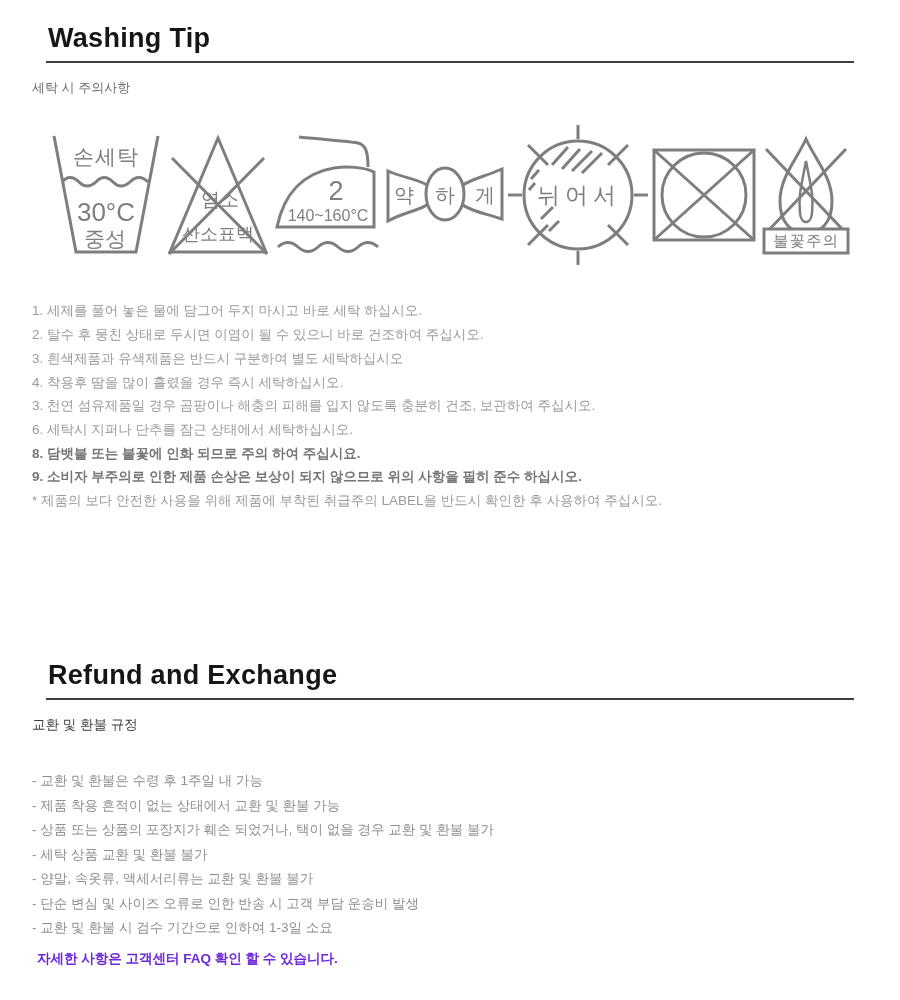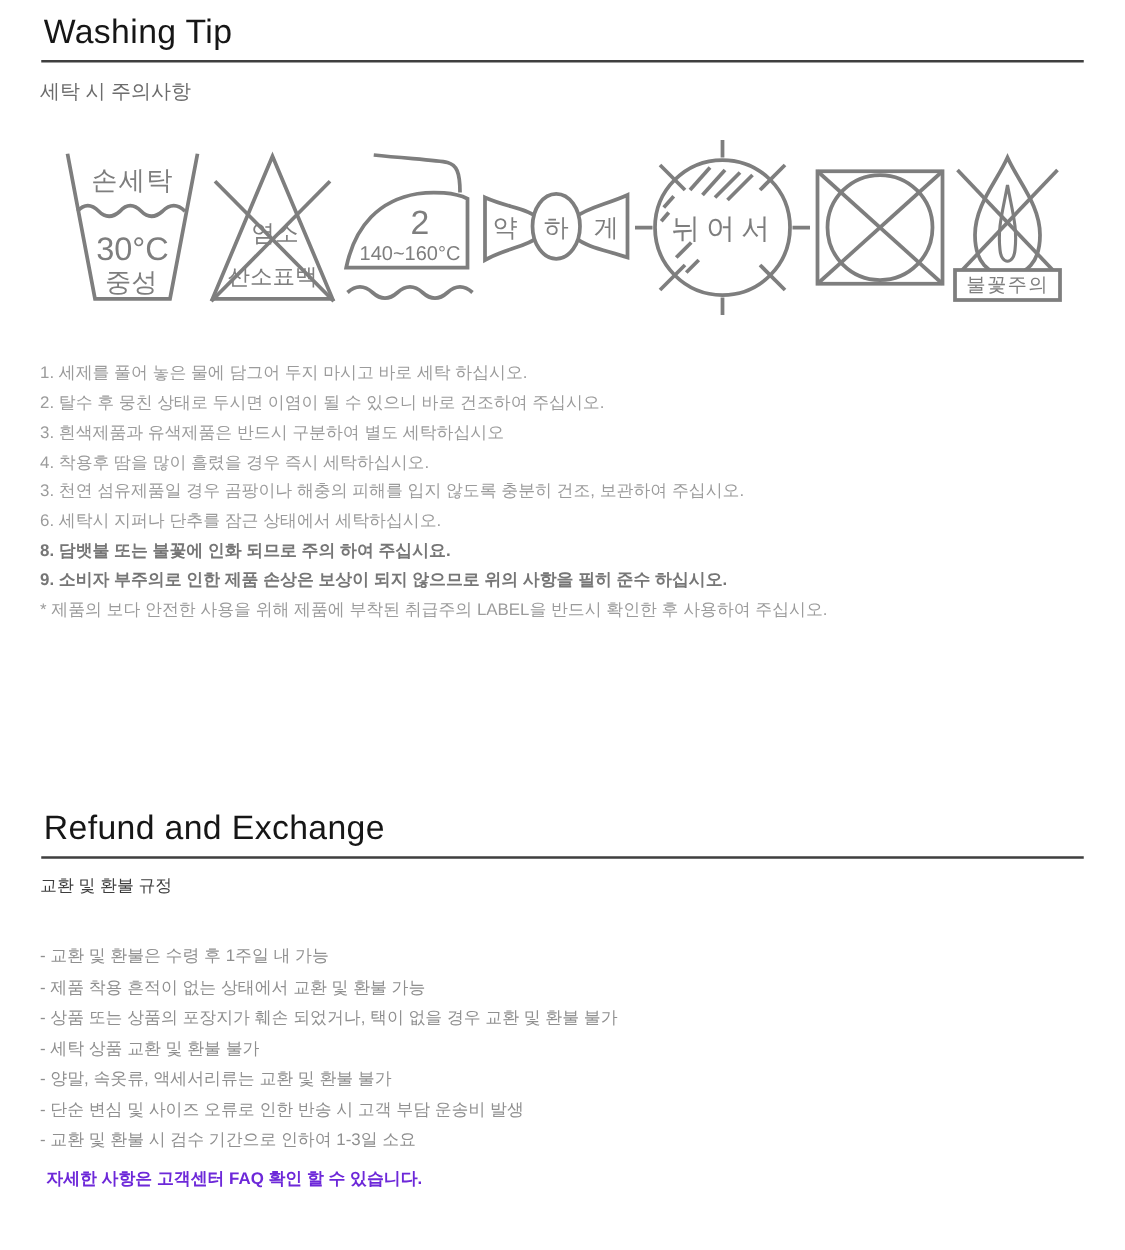--- a/index.html
+++ b/index.html
@@ -7,30 +7,30 @@
   body {
     width: 900px; min-height: 1000px;
     font-family: "Liberation Sans", "DejaVu Sans", sans-serif;
     color: #111;
     overflow: hidden;
   }
   .page { width: 900px; padding: 0 30px 30px; }
 
   .section-title {
     font-size: 27px;
-    font-weight: 400;
+    font-weight: 700;
     color: #161616;
     letter-spacing: 0.3px;
-    margin: 3px;
+    margin: 16px;
     padding: 6px 0 7px 2px;
     border-bottom: 2px solid #3f3f3f;
     line-height: 1.2;
   }
   .subtitle {
-    font-size: 16px;
+    font-size: 13px;
     color: #6c6c6c;
     margin: 13px 0 0 2px;
   }
 
   .symbols-row {
     display: flex;
     justify-content: center;
     align-items: center;
     height: 148px;
     margin-top: 24px;

